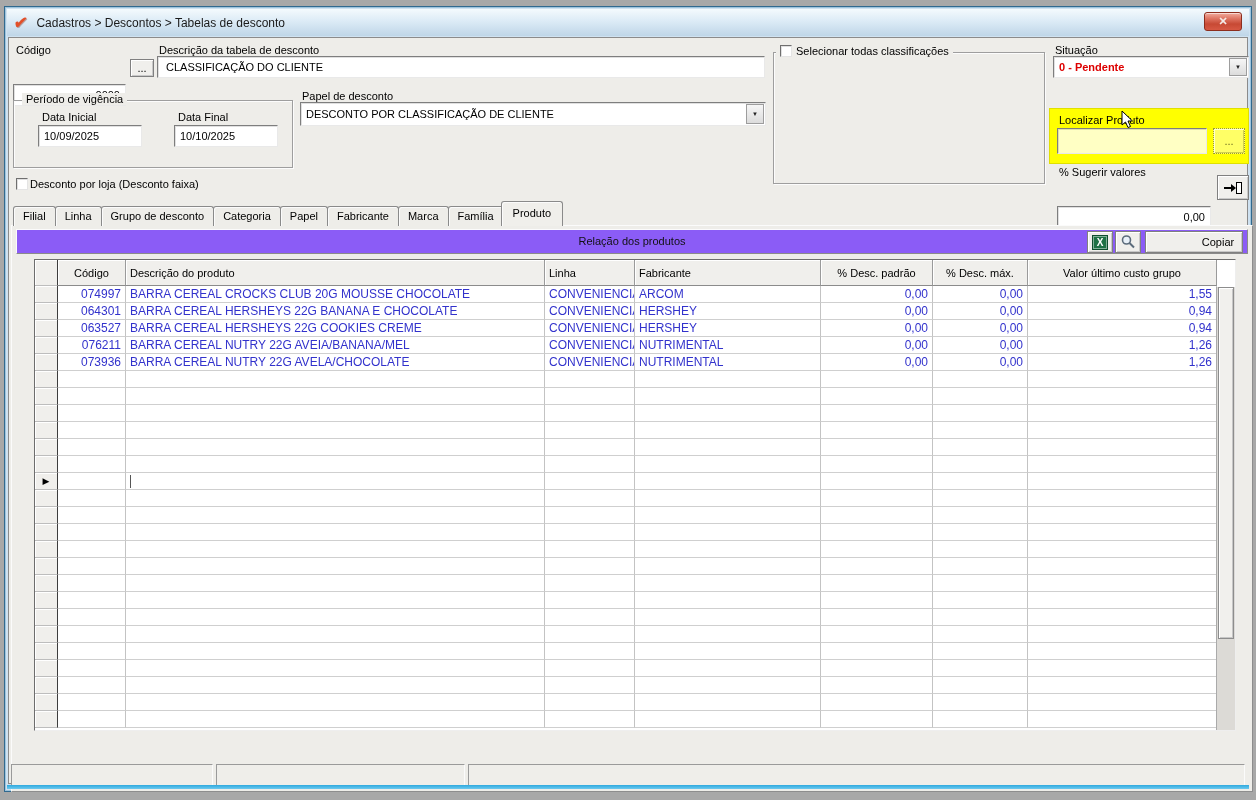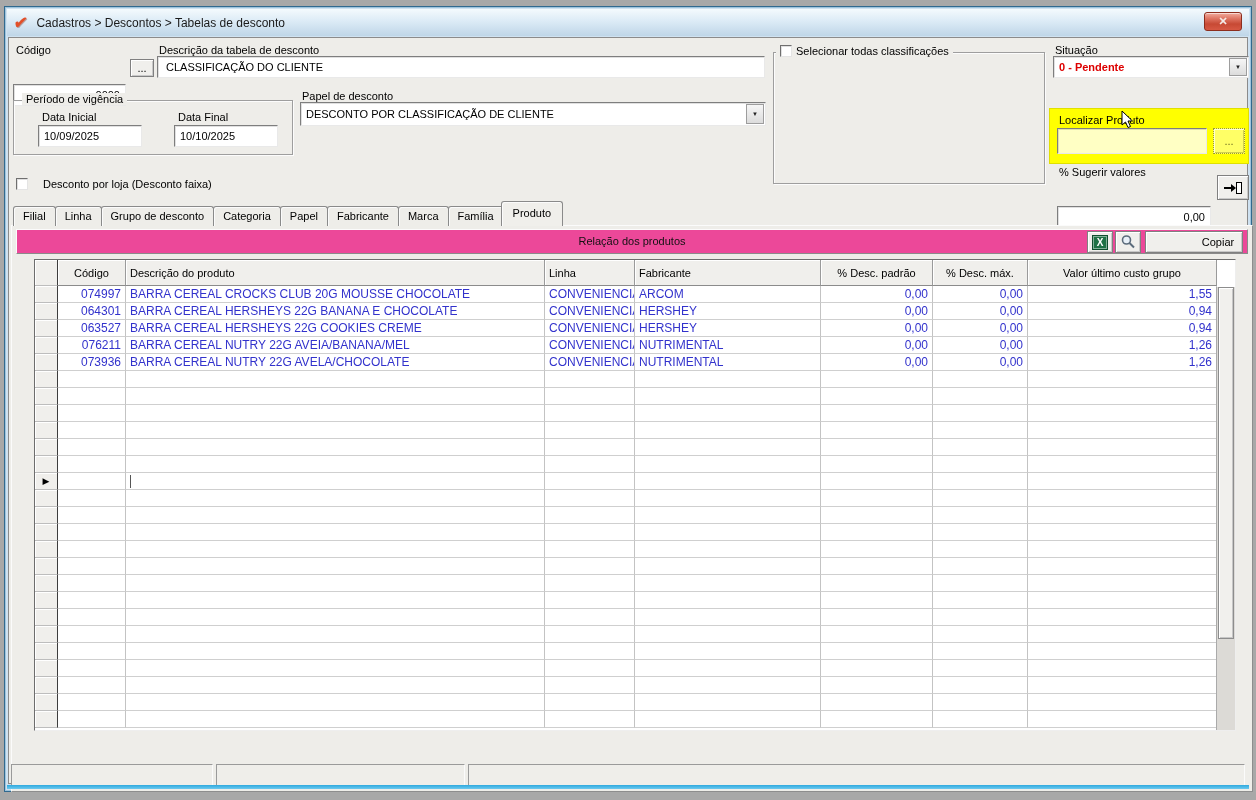--- a/index.html
+++ b/index.html
@@ -99,21 +99,21 @@
     height:25px; padding-top:5px; background:#f0efeb;
     position:relative; z-index:4; margin-left:-2px; padding-left:11px; padding-right:11px;
   }
   .tabpanel {
     position:absolute; left:2px; top:187px; width:1242px; height:567px;
     background:#eeede9;
     border:1px solid; border-color:#fbfbfb #8d8d8d #8d8d8d #fbfbfb;
   }
   .caption-bar {
     position:absolute; left:4px; top:3px; width:1232px; height:25px;
-    background:#ec4899;
+    background:#8b5cf6;
     border:1px solid; border-color:#fbfbfb #8a8a8a #8a8a8a #fbfbfb;
   }
   .caption-text {
     position:absolute; left:0; right:0; top:5px; text-align:center; color:#111;
   }
   
   .grid {
     position:absolute; left:22px; top:33px; width:1202px; height:472px;
     background:#fff;
     border:1px solid; border-color:#6d6d6d #eee #eee #6d6d6d;
@@ -186,35 +186,35 @@
 
   <div class="client">
 
     <div class="lbl" style="left:7px; top:6px;">Código</div>
     <div class="edit right" style="left:4px; top:18px; width:113px; height:22px;">0000</div>
     <div class="btn" style="left:121px; top:21px; width:24px; height:18px;">...</div>
 
     <div class="lbl" style="left:150px; top:6px;">Descrição da tabela de desconto</div>
     <div class="edit" style="left:148px; top:18px; width:608px; height:22px;padding-left:8px;">CLASSIFICAÇÃO DO CLIENTE</div>
 
-    <div class="group" style="left:4px; top:62px; width:280px; height:55px;padding-left:29px;">
+    <div class="group" style="left:4px; top:62px; width:280px; height:68px;padding-left:29px;">
       <span class="legend">Período de vigência</span>
       <div class="lbl" style="left:28px; top:10px;">Data Inicial</div>
       <div class="lbl" style="left:164px; top:10px;">Data Final</div>
       <div class="edit" style="left:24px; top:24px; width:104px; height:22px;">10/09/2025</div>
       <div class="edit" style="left:160px; top:24px; width:104px; height:22px;">10/10/2025</div>
     </div>
 
     <div class="lbl" style="left:293px; top:52px;">Papel de desconto</div>
     <div class="edit" style="left:291px; top:64px; width:466px; height:24px;">
       <span>DESCONTO POR CLASSIFICAÇÃO DE CLIENTE</span>
       <span class="combo-arrow">▼</span>
     </div>
 
-    <div class="abs" style="left:7px; top:140px; display:flex; align-items:flex-start; gap:15px;">
+    <div class="abs" style="left:7px; top:140px; display:flex; align-items:flex-start; gap:2px;">
       <span class="cb"></span>
       <span>Desconto por loja (Desconto faixa)</span>
     </div>
 
     <div class="group" style="left:764px; top:14px; width:272px; height:132px;">
       <span class="legend" style="left:2px;align-items:flex-end;">
         <span class="cb"></span>
         <span>Selecionar todas classificações</span>
       </span>
     </div>

